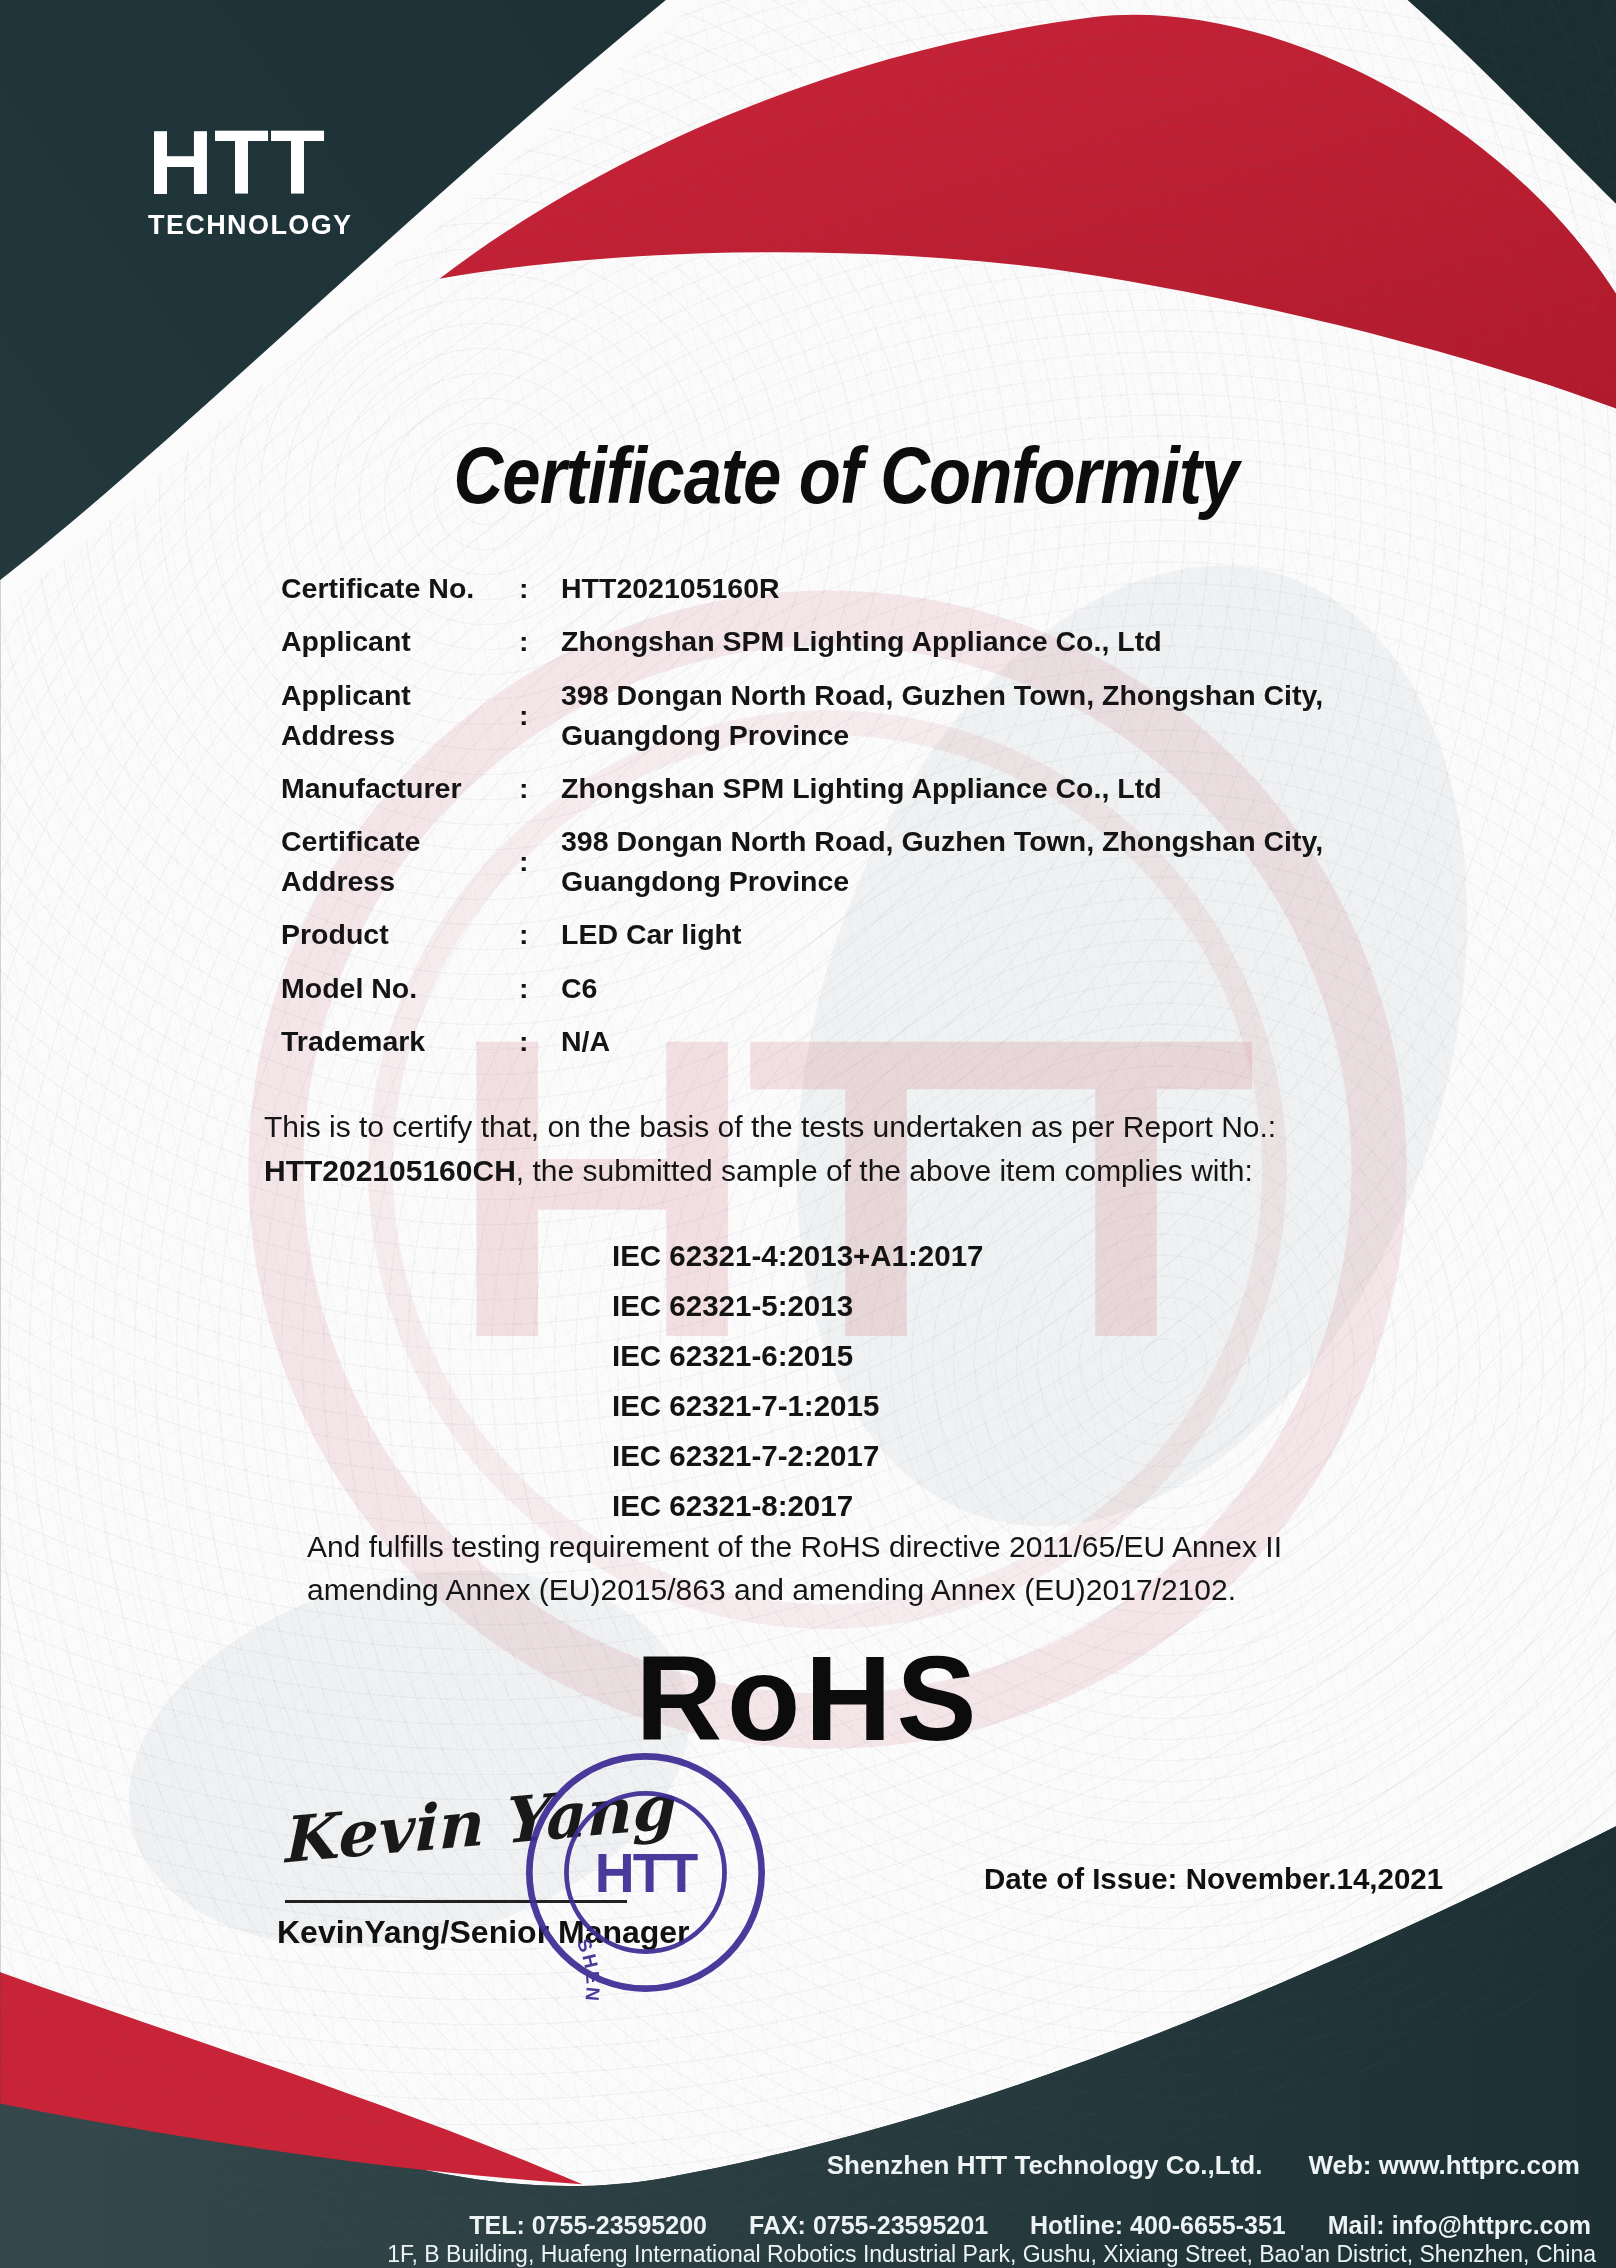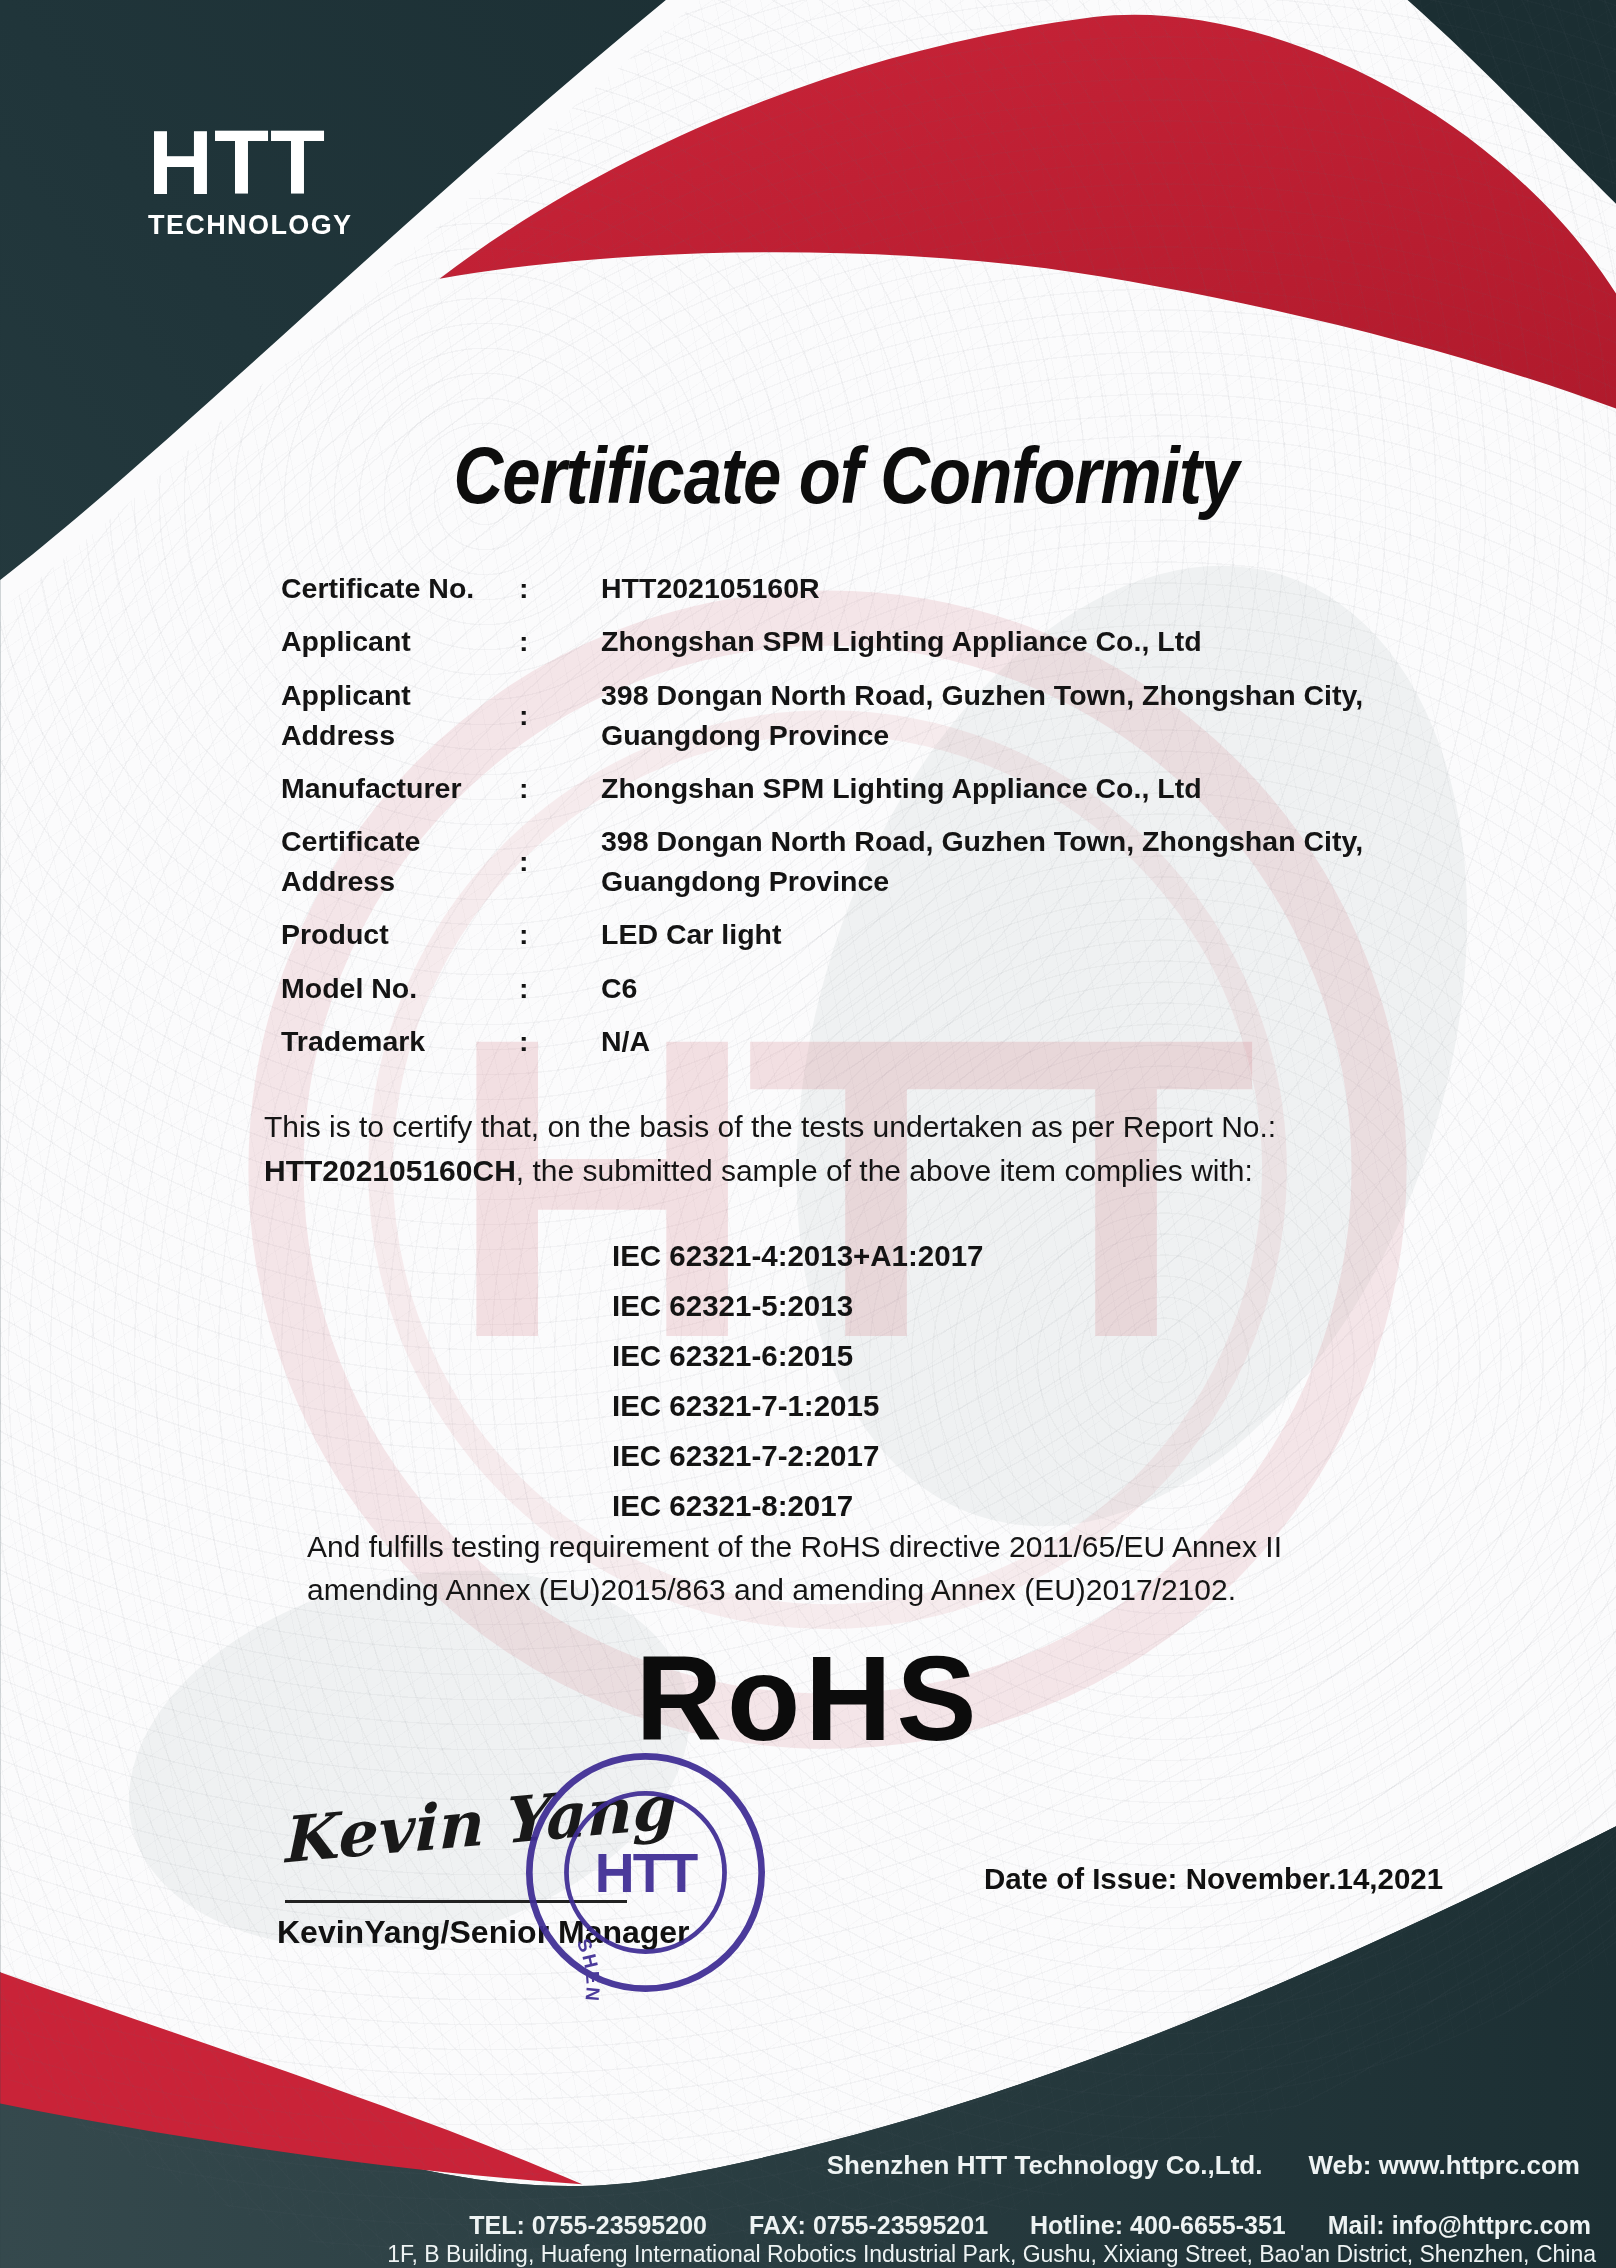--- a/index.html
+++ b/index.html
@@ -31,21 +31,21 @@
   #title{
     left:846px;top:430px;transform:translateX(-50%) scaleX(0.86);
     font-size:80px;font-weight:bold;font-style:italic;color:#0d0d0d;
     white-space:nowrap;letter-spacing:-1px;z-index:3;
   }
   
   #details{left:281px;top:568px;width:1089px;z-index:3;color:#141414;}
   .det-row{display:flex;margin-bottom:13.3px;font-size:28.5px;font-weight:bold;line-height:40px;}
   .det-label{width:238px;flex:none;}
   .det-colon{width:42px;flex:none;align-self:center;text-align:left;}
-  .det-value{flex:1;margin-left:40px;}
+  .det-value{flex:1;}
   
   #certify{left:264px;top:1105px;width:1217px;font-size:30px;line-height:44px;color:#151515;z-index:3;}
   #certify .rep{font-weight:bold;}
   
   #standards{left:612px;top:1231px;font-size:29.5px;font-weight:bold;line-height:50px;color:#131313;z-index:3;}
   
   #fulfills{left:307px;top:1525px;font-size:30px;line-height:43px;color:#151515;z-index:3;}
   
   #rohs{left:0;top:1638px;width:1617px;text-align:center;font-size:120px;font-weight:800;
         letter-spacing:4.8px;color:#0c0c0c;line-height:1;z-index:3;}

